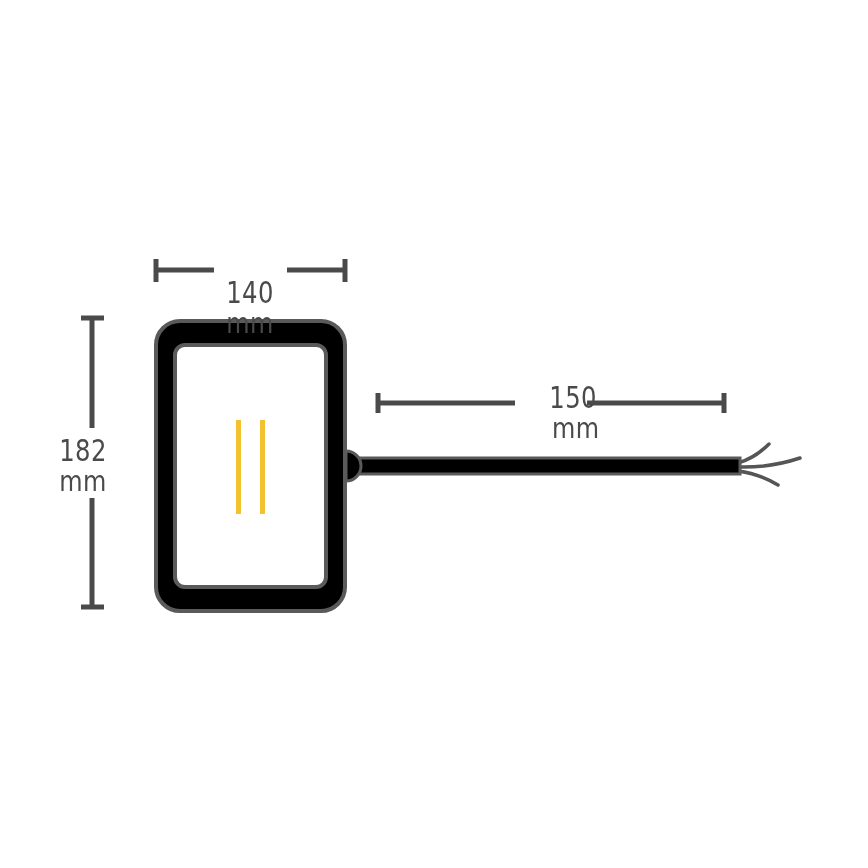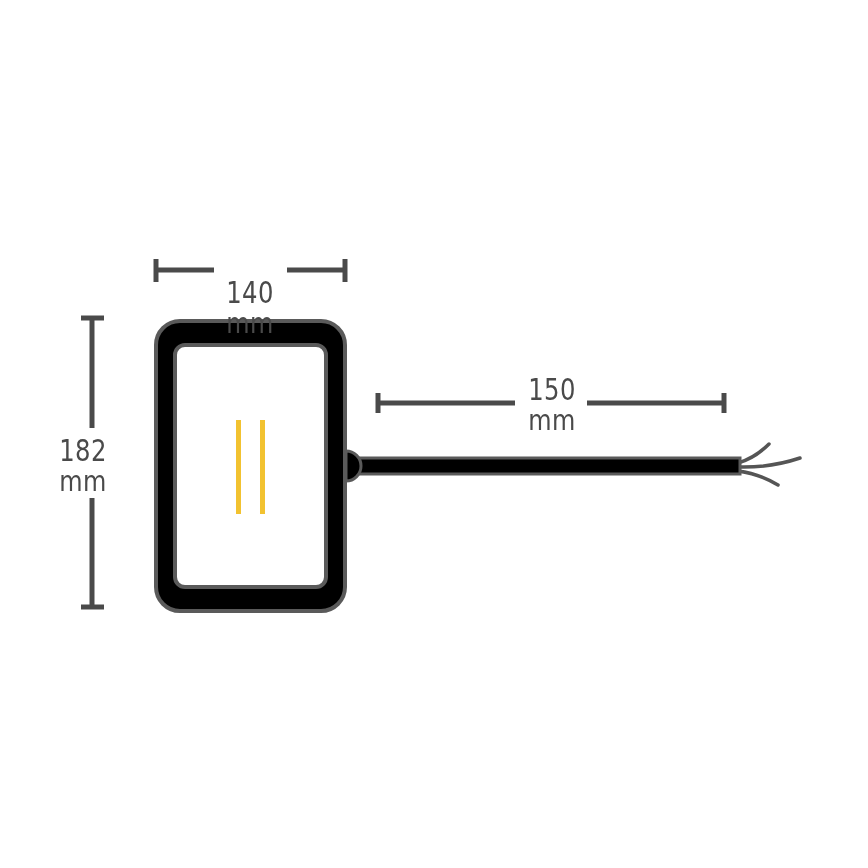--- a/index.html
+++ b/index.html
@@ -36,21 +36,21 @@
       transform: scaleX(0.9);
     }
     .dim-label .unit {
       display: block;
       font-size: 28px;
       margin-top: 2px;
       transform: scaleX(0.95);
     }
     #label-width { left: 200px; top: 244px; width: 100px; margin-top: 34px; }
     #label-height { left: 48px; top: 436px; width: 70px; }
-    #label-cable { left: 502px; top: 375px; width: 100px; }
+    #label-cable { left: 502px; top: 383px; width: 100px; text-align: right; }
   </style>
 </head>
 <body>
 
 <div class="diagram">
   <svg width="868" height="868" viewBox="0 0 868 868" xmlns="http://www.w3.org/2000/svg">
 
     <g>
       <line x1="155" y1="270" x2="214" y2="270" stroke="#4a4a4a" stroke-width="5"></line>
       <line x1="287" y1="270" x2="346" y2="270" stroke="#4a4a4a" stroke-width="5"></line>

